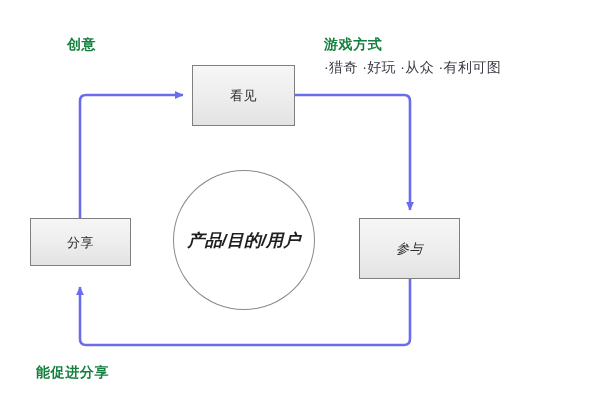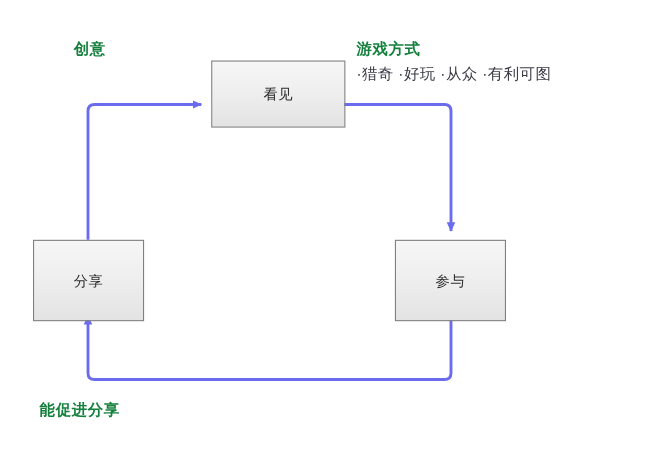--- a/index.html
+++ b/index.html
@@ -37,23 +37,23 @@
     align-items: center;
     justify-content: center;
   }
   .node-label {
     font-size: 13px;
     color: #2b2b2b;
     letter-spacing: 0.5px;
     line-height: 1;
     white-space: nowrap;
   }
-  #box-see   { left: 192px; top: 55px;  width: 122px; height: 61px; }
-  #box-share { left: 30px;  top: 218px; width: 101px; height: 74px; }
-  #box-join  { left: 359px; top: 218px; width: 101px; height: 74px; }
+  #box-see   { left: 192px; top: 65px;  width: 103px; height: 61px; }
+  #box-share { left: 30px;  top: 218px; width: 101px; height: 48px; }
+  #box-join  { left: 359px; top: 218px; width: 101px; height: 61px; font-style: italic; }
 
   .center-ellipse {
     position: absolute;
     left: 173px;
     top: 170px;
     width: 142px;
     height: 140px;
     box-sizing: border-box;
     border: 1px solid #8a8a8a;
     border-radius: 50%;
@@ -129,20 +129,23 @@
   </div>
 
   <div class="node-box" id="box-share">
     <span class="node-label">分享</span>
   </div>
 
   <div class="node-box" id="box-join">
     <span class="node-label">参与</span>
   </div>
 
+  <div class="center-ellipse">
+    <span class="center-label">产品/目的/用户</span>
+  </div>
 
   <div class="ann" id="ann-creative">
     <div class="ann-title">创意</div>
   </div>
 
   <div class="ann" id="ann-attractive">
     <div class="ann-title">游戏方式</div>
     <div class="ann-items">·猎奇 ·好玩 ·从众 ·有利可图</div>
   </div>
 

